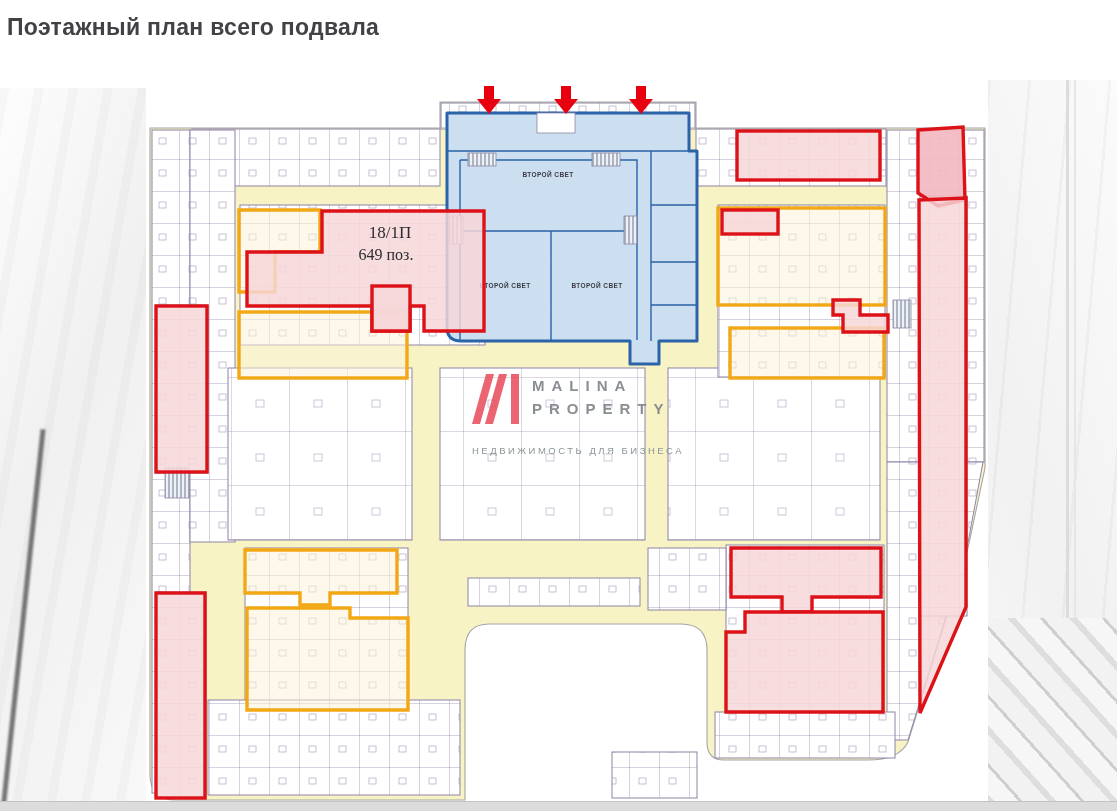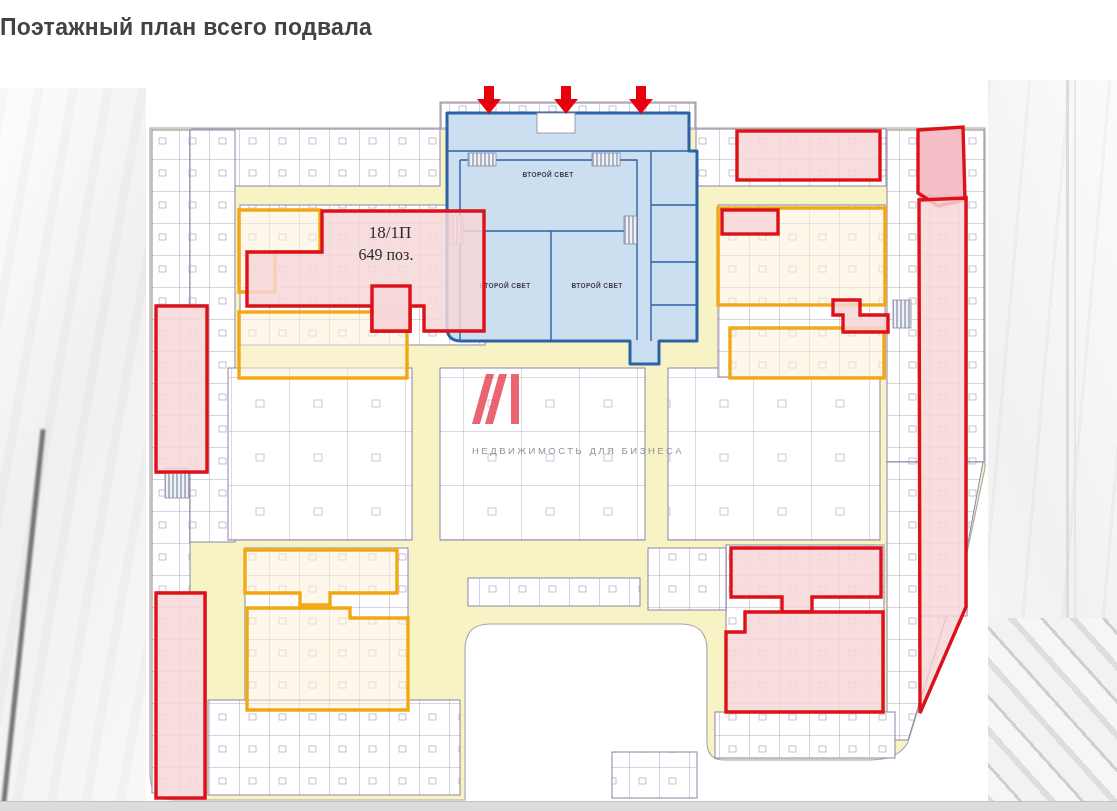--- a/index.html
+++ b/index.html
@@ -1,18 +1,18 @@
 <!DOCTYPE html>
 <html style="--c-title: #414146; --c-yellow: #f8f3c5; --c-outline: #a5a5a5; --c-wall: #8d84a6; --c-blue_fill: #ccdff0; --c-blue_stroke: #2a63a8; --c-red: #dd1118; --c-arrow: #e8000e; --c-pink: #f7d7d9; --c-pink_strong: #f2b9c0; --c-orange: #f2a714; --c-cream: #fbf3d8; --c-gray_text: #7d8387; --c-logo_red: #e8505e;"><head>
 <meta charset="utf-8">
 <style>
   html,body{margin:0;padding:0;background:#ffffff;}
   .stage{position:relative;width:1117px;height:811px;overflow:hidden;background:#fff;
          font-family:"Liberation Sans",sans-serif;}
-  .title{position:absolute;left:0;top:14px;margin:0;font-size:23px;font-weight:700;
+  .title{position:absolute;left:7px;top:14px;margin:0;font-size:23px;font-weight:700;
          color:var(--c-title,#414146);letter-spacing:.3px;}
   
   .photo-left{position:absolute;left:0;top:88px;width:146px;height:715px;
       background:
         repeating-linear-gradient(100deg, rgba(0,0,0,.025) 0 9px, rgba(0,0,0,0) 9px 34px),
         linear-gradient(115deg,#fdfdfd 0%,#f0f0f0 45%,#f8f8f8 100%);}
   .photo-left .beam1{position:absolute;left:16px;top:340px;width:5px;height:470px;
       background:#4c4c4c;opacity:.75;transform:rotate(6deg);filter:blur(1px);}
   .photo-left .beam2{position:absolute;left:-6px;top:724px;width:165px;height:6px;
       background:#4c4c4c;opacity:.7;transform:rotate(4deg);filter:blur(1px);}
@@ -153,17 +153,21 @@
 
   <div class="wm">
     <div class="row">
       <svg class="logo" viewBox="0 0 48 50">
         <g fill="var(--c-logo_red,#e8505e)">
           <path d="M0,50 L14,0 H22 L8,50 Z"></path>
           <path d="M13,50 L27,0 H35 L21,50 Z"></path>
           <path d="M39,0 H47 V50 H39 Z"></path>
         </g>
       </svg>
+      <div>
+        <div class="big">MALINA</div>
+        <div class="big">PROPERTY</div>
+      </div>
     </div>
     <div class="small">НЕДВИЖИМОСТЬ ДЛЯ БИЗНЕСА</div>
   </div>
 
 </div>
 
 </body></html>

